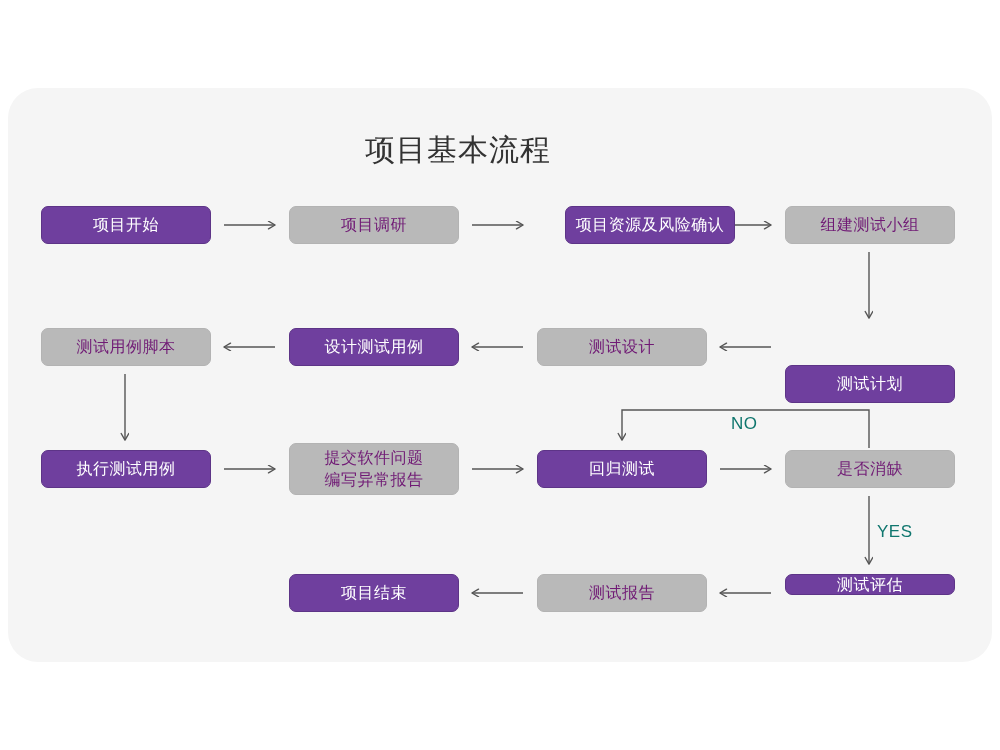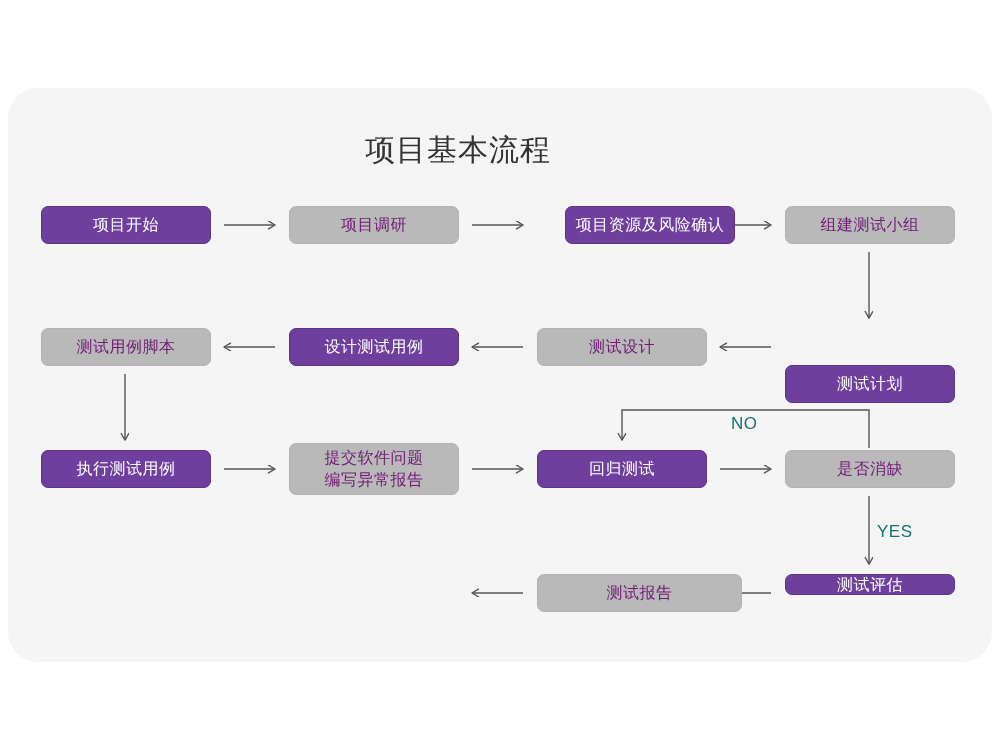--- a/index.html
+++ b/index.html
@@ -164,16 +164,17 @@
   <div class="node gray" style="left:537px; top:328px; width:170px; height:38px;">测试设计</div>
   <div class="node purple" style="left:289px; top:328px; width:170px; height:38px;">设计测试用例</div>
   <div class="node purple" style="left:785px; top:328px; width:170px; height:38px;margin-top:37px;">测试计划</div>
 
   <div class="node purple" style="left:41px;  top:450px; width:170px; height:38px;">执行测试用例</div>
   <div class="node gray" style="left:289px; top:443px; width:170px; height:52px;text-align:right;">提交软件问题
 编写异常报告</div>
   <div class="node purple" style="left:537px; top:450px; width:170px; height:38px;">回归测试</div>
   <div class="node gray" style="left:785px; top:450px; width:170px; height:38px;">是否消缺</div>
 
-  <div class="node gray" style="left:537px; top:574px; width:205px; height:38px;">测试报告</div>
+  <div class="node purple" style="left:289px; top:574px; width:170px; height:38px;">项目结束</div>
+  <div class="node gray" style="left:537px; top:574px; width:170px; height:38px;">测试报告</div>
   <div class="node purple" style="left:785px; top:574px; width:170px; height:21px;">测试评估</div>
 
 </div>
 
 </body></html>

